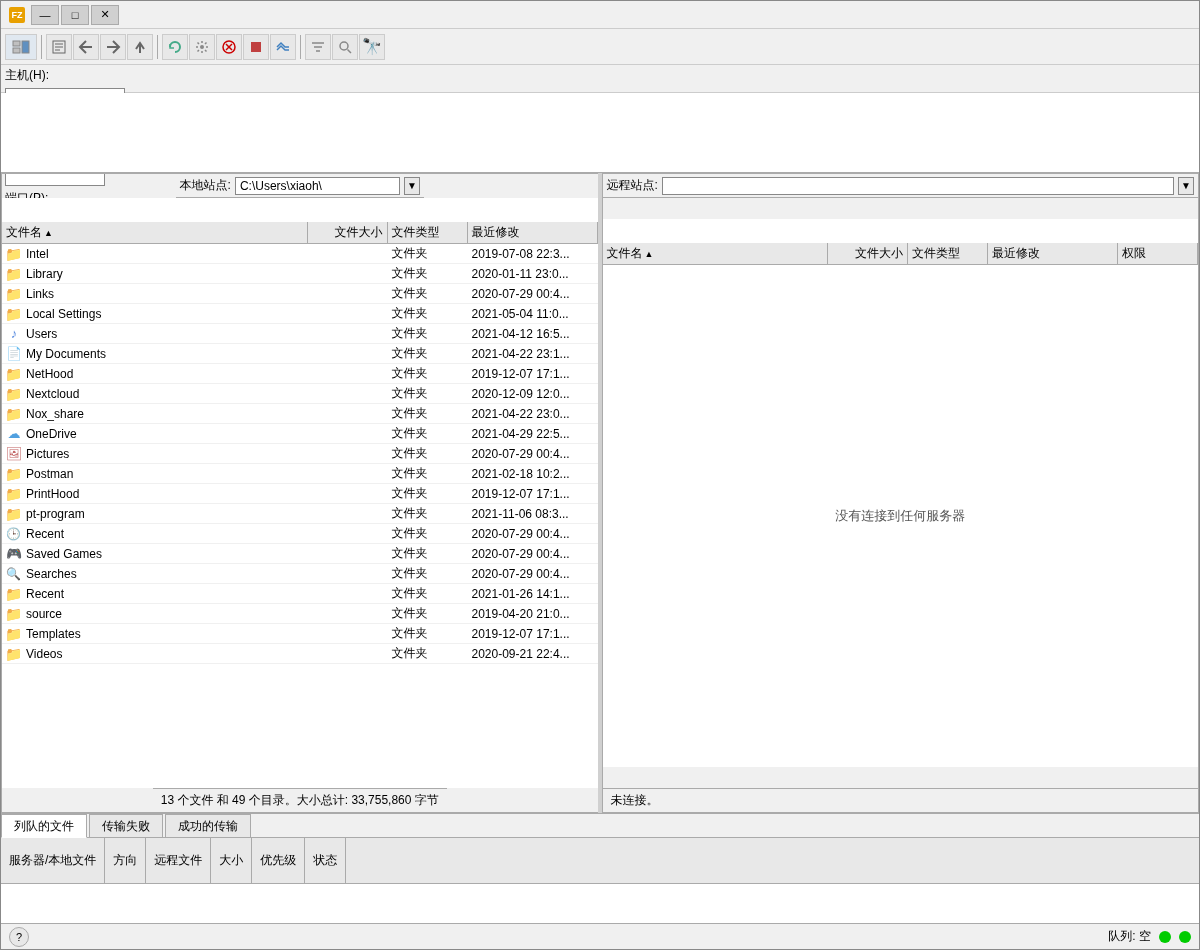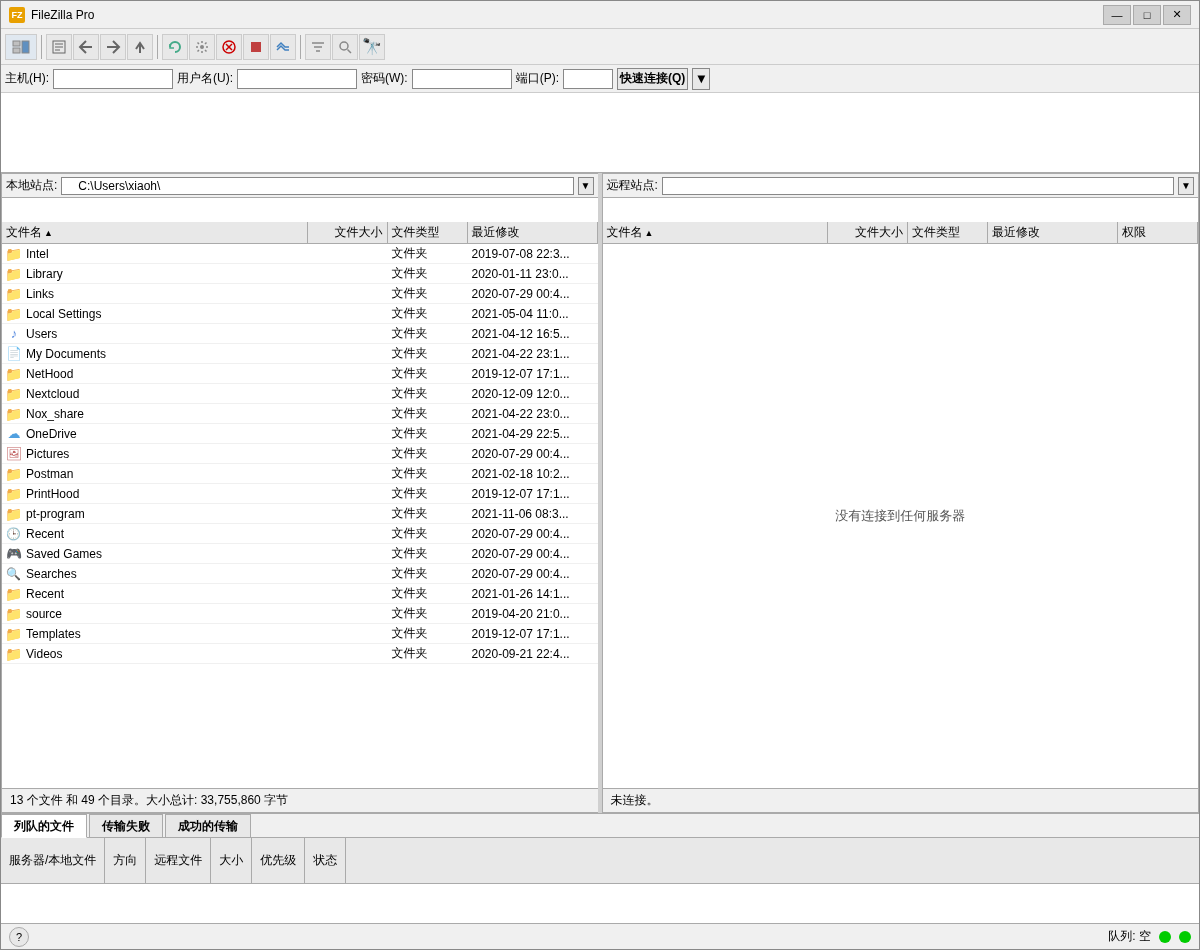--- a/index.html
+++ b/index.html
@@ -16,58 +16,58 @@
     .menubar { background: #f0f0f0; height: 22px; display: flex; align-items: center; padding: 0 4px; border-bottom: 1px solid #ccc; }
     .menubar-item { padding: 2px 8px; cursor: pointer; font-size: 12px; }
 
     
     .toolbar { background: #f0f0f0; height: 36px; display: flex; align-items: center; padding: 2px 4px; border-bottom: 1px solid #ccc; gap: 2px; }
     .tb-btn { width: 26px; height: 26px; background: #e8e8e8; border: 1px solid #ccc; cursor: pointer; display: flex; align-items: center; justify-content: center; font-size: 14px; }
     .tb-separator { width: 1px; height: 24px; background: #aaa; margin: 0 2px; }
     .tb-group { display: flex; gap: 1px; }
 
     
-    .connbar { background: #f0f0f0; height: 28px; display: flex; align-items: center; padding: 2px 4px; border-bottom: 1px solid #ccc; gap: 4px; }
+    .connbar { background: #f0f0f0; height: 28px; display: flex; align-items: flex-start; padding: 2px 4px; border-bottom: 1px solid #ccc; gap: 4px; flex-direction: column; }
     .connbar-label { font-size: 12px; white-space: nowrap; }
     .connbar-input { height: 20px; border: 1px solid #888; padding: 0 4px; font-size: 12px; background: white; }
     .connbar-btn { height: 22px; padding: 0 2px; background: #e8e8e8; border: 1px solid #888; cursor: pointer; font-size: 12px; font-weight: bold; }
     .connbar-dropdown { width: 18px; height: 22px; background: #e8e8e8; border: 1px solid #888; cursor: pointer; display: flex; align-items: center; justify-content: center; }
 
     
     .logarea { background: white; height: 80px; border-bottom: 1px solid #aaa; overflow-y: auto; padding: 2px 4px; }
 
     
     .panel { display: flex; flex-direction: column; border: 1px solid #aaa; }
-    .panel-left { flex: 1; border-right: none; }
-    .panel-right { flex: 1; }
+    .panel-left { flex: 1; border-right: none; align-items: center; }
+    .panel-right { flex: 1; gap: 21px; }
 
     .panel-header { background: #f0f0f0; height: 24px; display: flex; align-items: center; padding: 0 4px; border-bottom: 1px solid #aaa; gap: 4px; }
     .panel-header-label { font-size: 12px; white-space: nowrap; }
-    .panel-header-path { flex: 1; height: 18px; border: 1px solid #888; background: white; padding: 0 16px; font-size: 12px; }
+    .panel-header-path { flex: 1; height: 18px; border: 1px solid #888; background: white; padding: 0 4px; font-size: 12px; }
     .panel-header-dropdown { width: 16px; height: 18px; background: #e8e8e8; border: 1px solid #888; cursor: pointer; display: flex; align-items: center; justify-content: center; font-size: 10px; }
 
     .file-table { width: 100%; background: white; overflow: hidden; flex: 1; display: flex; flex-direction: column; }
     .file-table-header { display: flex; background: #e8e8e8; border-bottom: 1px solid #aaa; min-height: 20px; margin-top: 24px; }
     .file-table-header-cell { padding: 2px 4px; font-size: 12px; border-right: 1px solid #aaa; cursor: pointer; white-space: nowrap; display: flex; align-items: center; gap: 2px; }
     .col-name { flex: 2; min-width: 160px; }
     .col-size { width: 80px; text-align: right; justify-content: flex-end; }
     .col-type { width: 80px; }
     .col-date { width: 130px; }
 
     .file-table-body { overflow-y: auto; overflow-x: hidden; flex: 1; }
     .file-row { display: flex; align-items: center; min-height: 18px; border-bottom: 1px solid #f0f0f0; cursor: pointer; }
     .file-cell { padding: 1px 4px; font-size: 12px; white-space: nowrap; overflow: hidden; text-overflow: ellipsis; }
     .file-icon { width: 16px; height: 16px; margin-right: 4px; display: inline-flex; align-items: center; justify-content: center; flex-shrink: 0; }
 
     
     .statusbar { background: #f0f0f0; height: 24px; display: flex; align-items: center; padding: 0 8px; border-top: 1px solid #aaa; font-size: 12px; }
 
     
     .queue-area { background: white; border-top: 1px solid #aaa; display: flex; flex-direction: column; height: 110px; }
-    .queue-tabs { display: flex; background: #f0f0f0; border-bottom: 1px solid #aaa; height: 24px; font-weight: bold; }
+    .queue-tabs { display: flex; background: #f0f0f0; border-bottom: 1px solid #aaa; height: 24px; }
     .queue-tab { padding: 2px 12px; font-size: 12px; cursor: pointer; border: 1px solid #aaa; border-bottom: none; background: #e8e8e8; margin-right: 2px; display: flex; align-items: center; }
     .queue-tab.active { background: white; border-bottom: 1px solid white; margin-bottom: -1px; z-index: 1; }
 
     
     .queue-header { display: flex; background: #e8e8e8; border-bottom: 1px solid #aaa; }
     .queue-header-cell { padding: 14px 8px; font-size: 12px; border-right: 1px solid #aaa; }
 
     
     .bottom-bar { background: #f0f0f0; height: 26px; display: flex; align-items: center; padding: 0 8px; border-top: 1px solid #aaa; gap: 4px; font-size: 12px; }
     .bottom-bar-right { margin-left: auto; display: flex; align-items: center; gap: 8px; }
@@ -97,21 +97,20 @@
   </style>
 </head>
 <body>
 
 <div class="app-container">
 
   <div class="titlebar">
     <div class="titlebar-icon">
       <span style="font-size:9px;font-weight:bold;color:#fff;">FZ</span>
     </div>
-    <span class="titlebar-title">FileZilla Pro</span>
     <div class="titlebar-controls">
       <button class="titlebar-btn">—</button>
       <button class="titlebar-btn">□</button>
       <button class="titlebar-btn close">✕</button>
     </div>
   </div>
 
 
   <div class="toolbar">
     <div class="tb-group">

